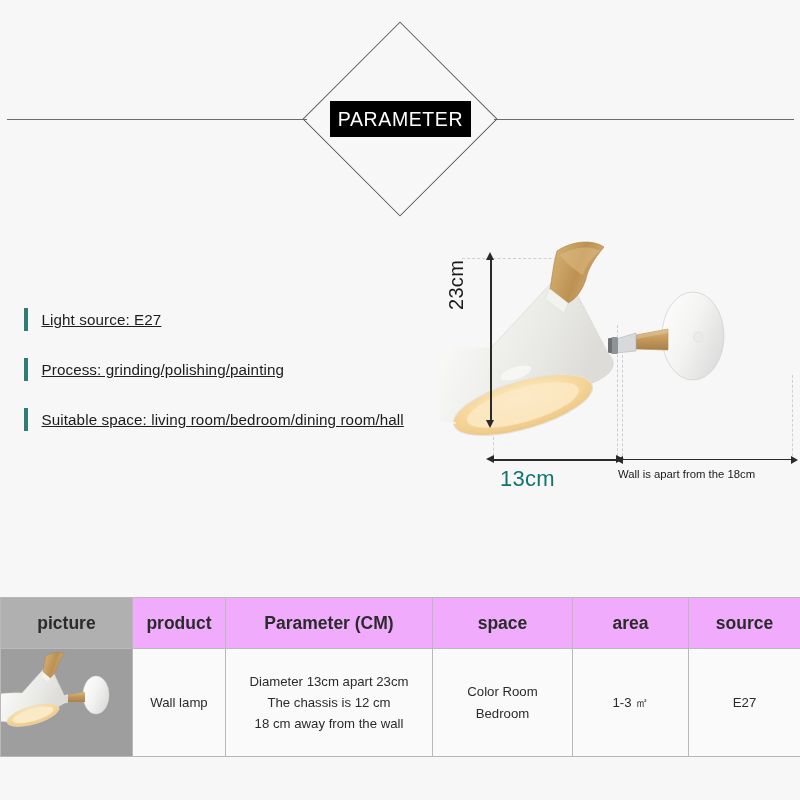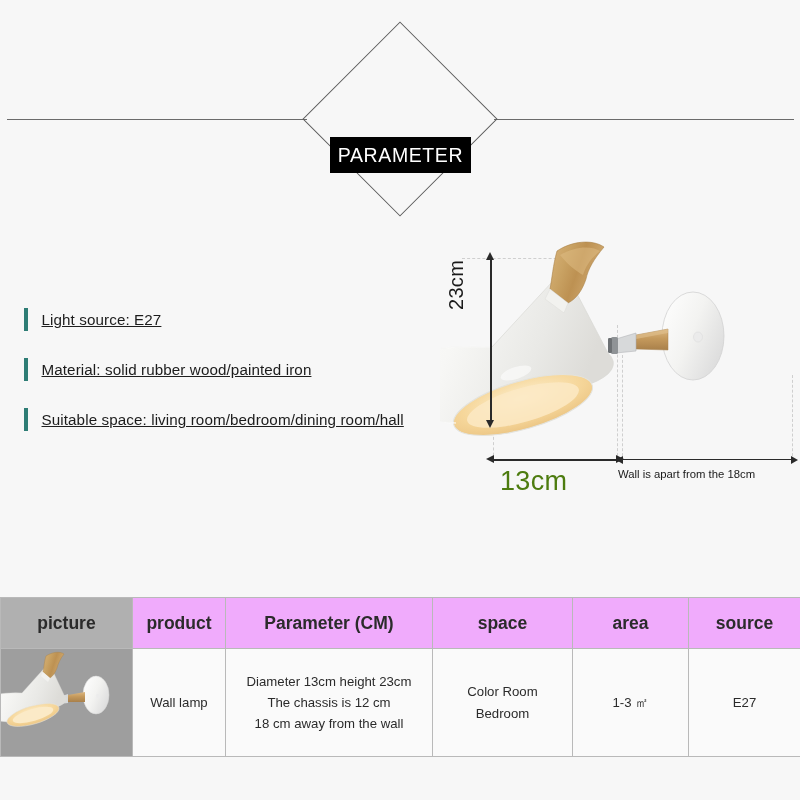--- a/index.html
+++ b/index.html
@@ -48,21 +48,20 @@
   .banner {
     position: absolute;
     left: 330px;
     top: 101px;
     width: 141px;
     height: 36px;
     background: #000000;
     display: flex;
     align-items: center;
     justify-content: center;
-    margin-top: 36px;
   }
   .banner-text {
     color: #ffffff;
     font-size: 19.5px;
     font-weight: 400;
     letter-spacing: 0.6px;
     font-family: "Liberation Sans", sans-serif;
     white-space: nowrap;
   }
 
@@ -160,22 +159,22 @@
     border-top: 4.5px solid transparent;
     border-bottom: 4.5px solid transparent;
   }
   .dim-h::before { left: -7px;  border-right: 8px solid #2a2a2a; }
   .dim-h::after  { right: -7px; border-left: 8px solid #2a2a2a; }
 
   .dim-h-label {
     position: absolute;
     left: 60px;
     top: 241px;
-    font-size: 27px;
-    color: #4d7c0f;
+    font-size: 22px;
+    color: #0f766e;
     white-space: nowrap;
     letter-spacing: 0.3px;
   }
 
   .dim-h2 {
     position: absolute;
     left: 182px;
     top: 234px;
     width: 170px;
     height: 1.4px;
@@ -254,21 +253,21 @@
   </div>
 </div>
 
 <div class="spec-list">
   <div class="spec-item">
     <span class="spec-bar"></span>
     <span class="spec-text">Light source: E27</span>
   </div>
   <div class="spec-item">
     <span class="spec-bar"></span>
-    <span class="spec-text">Material: solid rubber wood/painted iron</span>
+    <span class="spec-text">Process: grinding/polishing/painting</span>
   </div>
   <div class="spec-item">
     <span class="spec-bar"></span>
     <span class="spec-text">Suitable space: living room/bedroom/dining room/hall</span>
   </div>
 </div>
 
 <div class="photo">
 
   <div class="guide guide-h" style="left:22px; top:33px;  width:110px;"></div>
@@ -386,21 +385,21 @@
           <path d="M 48 14 L 63 46 A 32 11 0 0 1 56 58 L 8 73 A 29 10 0 0 1 21 44 Z" fill="url(#coneGrad)" stroke="#dcdcd8" stroke-width="0.4"></path>
           <ellipse cx="32" cy="66" rx="27" ry="9" transform="rotate(-16 32 66)" fill="url(#glowGrad)" stroke="#e4e4df" stroke-width="0.5"></ellipse>
           <ellipse cx="32" cy="66" rx="21" ry="6" transform="rotate(-16 32 66)" fill="#fbeac7"></ellipse>
           <path d="M 45 7 C 51 3, 59 2, 63 5 C 59 10, 57 15, 56 19
                    C 54 24, 52 27, 49 29 L 42 23 C 43 19, 43 13, 45 7 Z" fill="url(#woodGrad)" stroke="#a98146" stroke-width="0.4"></path>
           <path d="M 42 23 L 49 29 L 47 33 L 40 27 Z" fill="#f2f2ef"></path>
         </svg>
       </td>
       <td>Wall lamp</td>
       <td>
-        <span class="cell-line">Diameter 13cm height 23cm</span>
+        <span class="cell-line">Diameter 13cm apart 23cm</span>
         <span class="cell-line">The chassis is 12 cm</span>
         <span class="cell-line">18 cm away from the wall</span>
       </td>
       <td>
         <span class="cell-line">Color Room</span>
         <span class="cell-line">Bedroom</span>
       </td>
       <td>1-3 ㎡</td>
       <td>E27</td>
     </tr>

